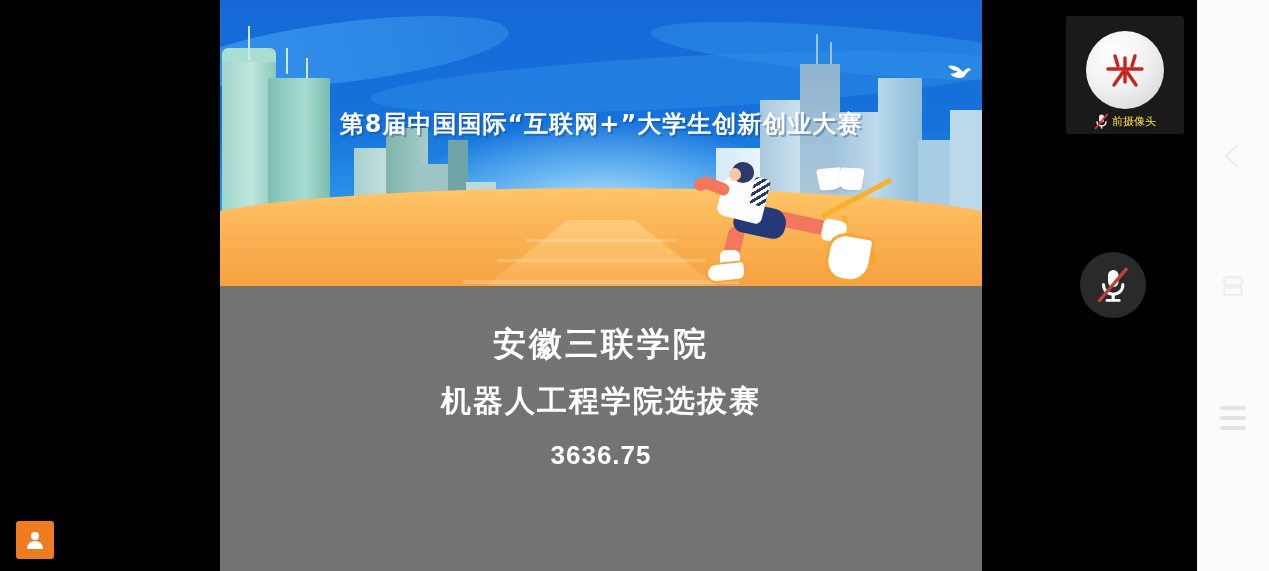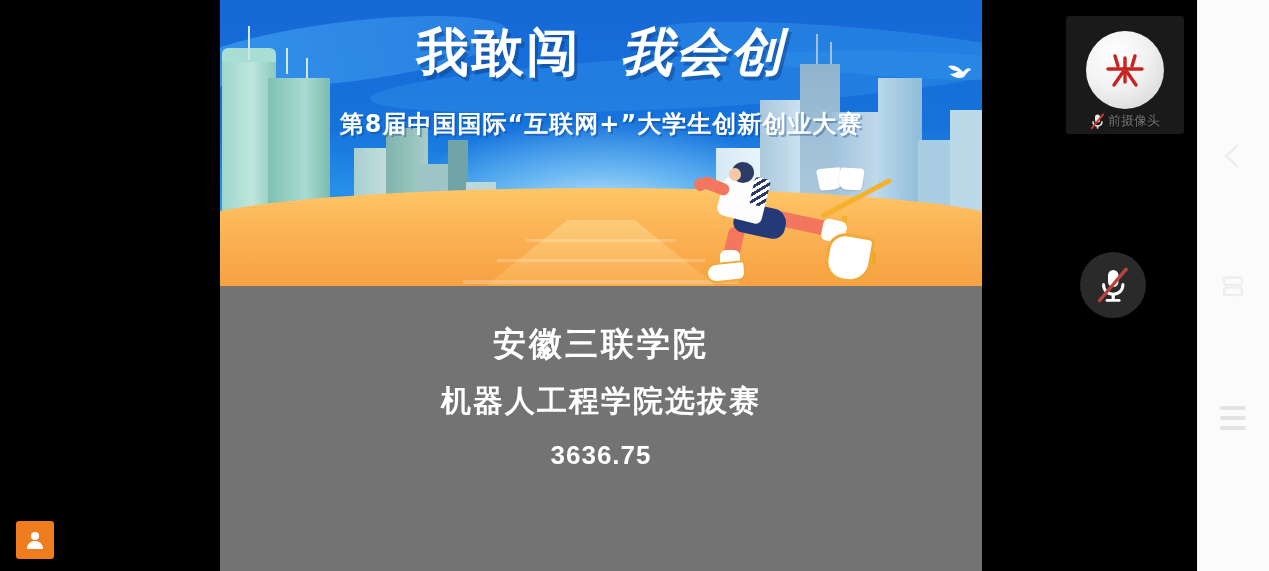--- a/index.html
+++ b/index.html
@@ -142,21 +142,21 @@
   .thumb{position:absolute;left:1066px;top:16px;width:118px;height:118px;background:#1a1a1a;
          border-radius:3px;overflow:hidden;}
   .thumb .ava{position:absolute;left:50%;top:46%;transform:translate(-50%,-50%);
               width:78px;height:78px;border-radius:50%;
               background:radial-gradient(circle at 36% 30%,#ffffff 0%,#f2f2f2 45%,#cfcfcf 100%);}
   .thumb .ava .glyph{position:absolute;inset:0;display:flex;align-items:center;justify-content:center;}
   .thumb .ava .glyph svg{display:block;}
   .thumb .caption{position:absolute;left:0;bottom:4px;width:100%;display:flex;align-items:center;justify-content:center;gap:3px;}
   .thumb .caption .mictiny{width:15px;height:17px;position:relative;flex:0 0 auto;}
   .thumb .caption .mictiny svg{display:block;}
-  .thumb .caption .ctext{color:#737373;font-size:13px;font-family:Liberation Mono, monospace;
+  .thumb .caption .ctext{color:#fde047;font-size:11px;font-family:Liberation Mono, monospace;
          text-shadow:0 1px 2px rgba(0,0,0,.9);}
 
   
   .mute{position:absolute;left:1080px;top:252px;width:66px;height:66px;border-radius:50%;
         background:#2a2a2a;display:flex;align-items:center;justify-content:center;}
   .mute svg{display:block;}
 
   
   .navbar{position:absolute;right:0;top:0;width:72px;height:571px;background:#fbfbfb;}
   .navbar .divider{position:absolute;left:0;top:0;width:1px;height:571px;background:#efefef;}
@@ -240,25 +240,20 @@
         <span class="pg l"></span>
           <span class="pg r"></span>
       </div>
 
       <div class="bird">
         <svg width="26" height="20" viewBox="0 0 26 20">
           <path d="M2 4 C8 2 14 6 17 10 C20 6 24 5 25 8 C22 9 20 12 18 15 C14 17 8 16 4 12 C7 12 10 11 12 9 C8 9 4 7 2 4 Z" fill="#ffffff"></path>
         </svg>
       </div>
 
-      <div class="headline">
-        <span>我敢闯</span>
-        <span class="gap"></span>
-        <span class="ital">我会创</span>
-      </div>
       <div class="subline">
         <span>第8届中国国际“互联网+”大学生创新创业大赛</span>
       </div>
     </div>
 
     <div class="slide-body">
       <div class="org">安徽三联学院</div>
       <div class="event">机器人工程学院选拔赛</div>
       <div class="date">3636.75</div>
     </div>

